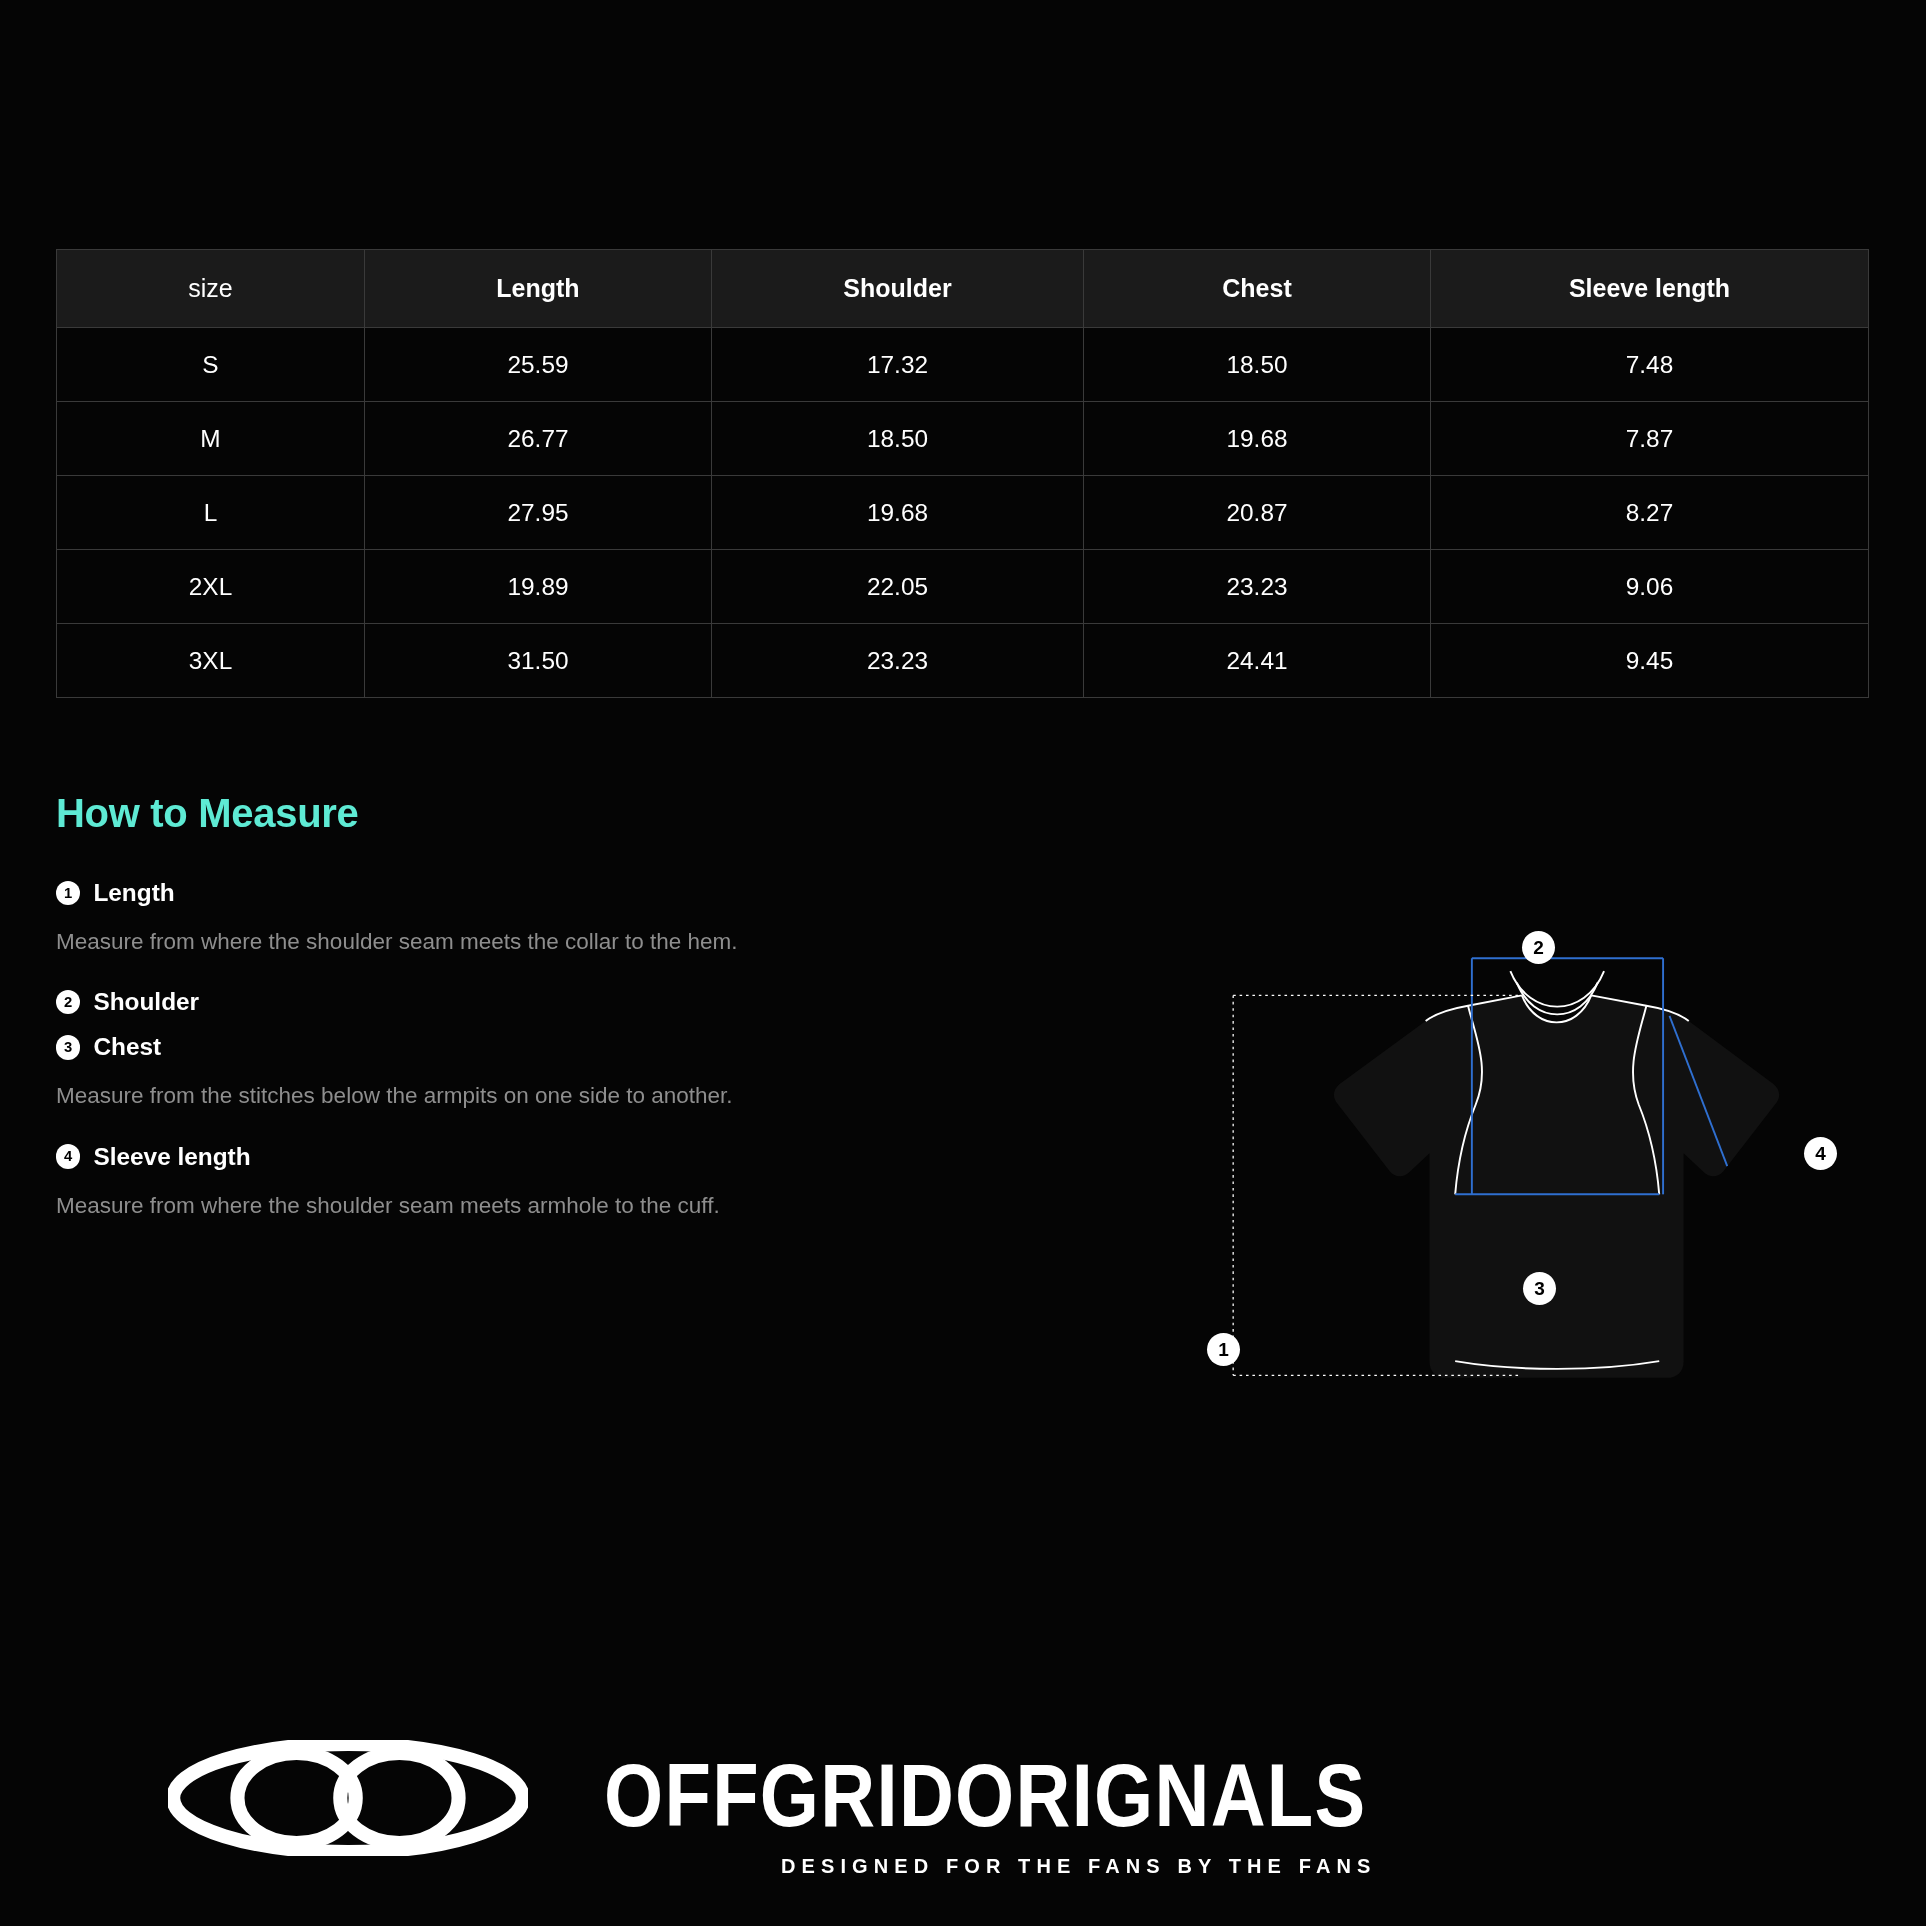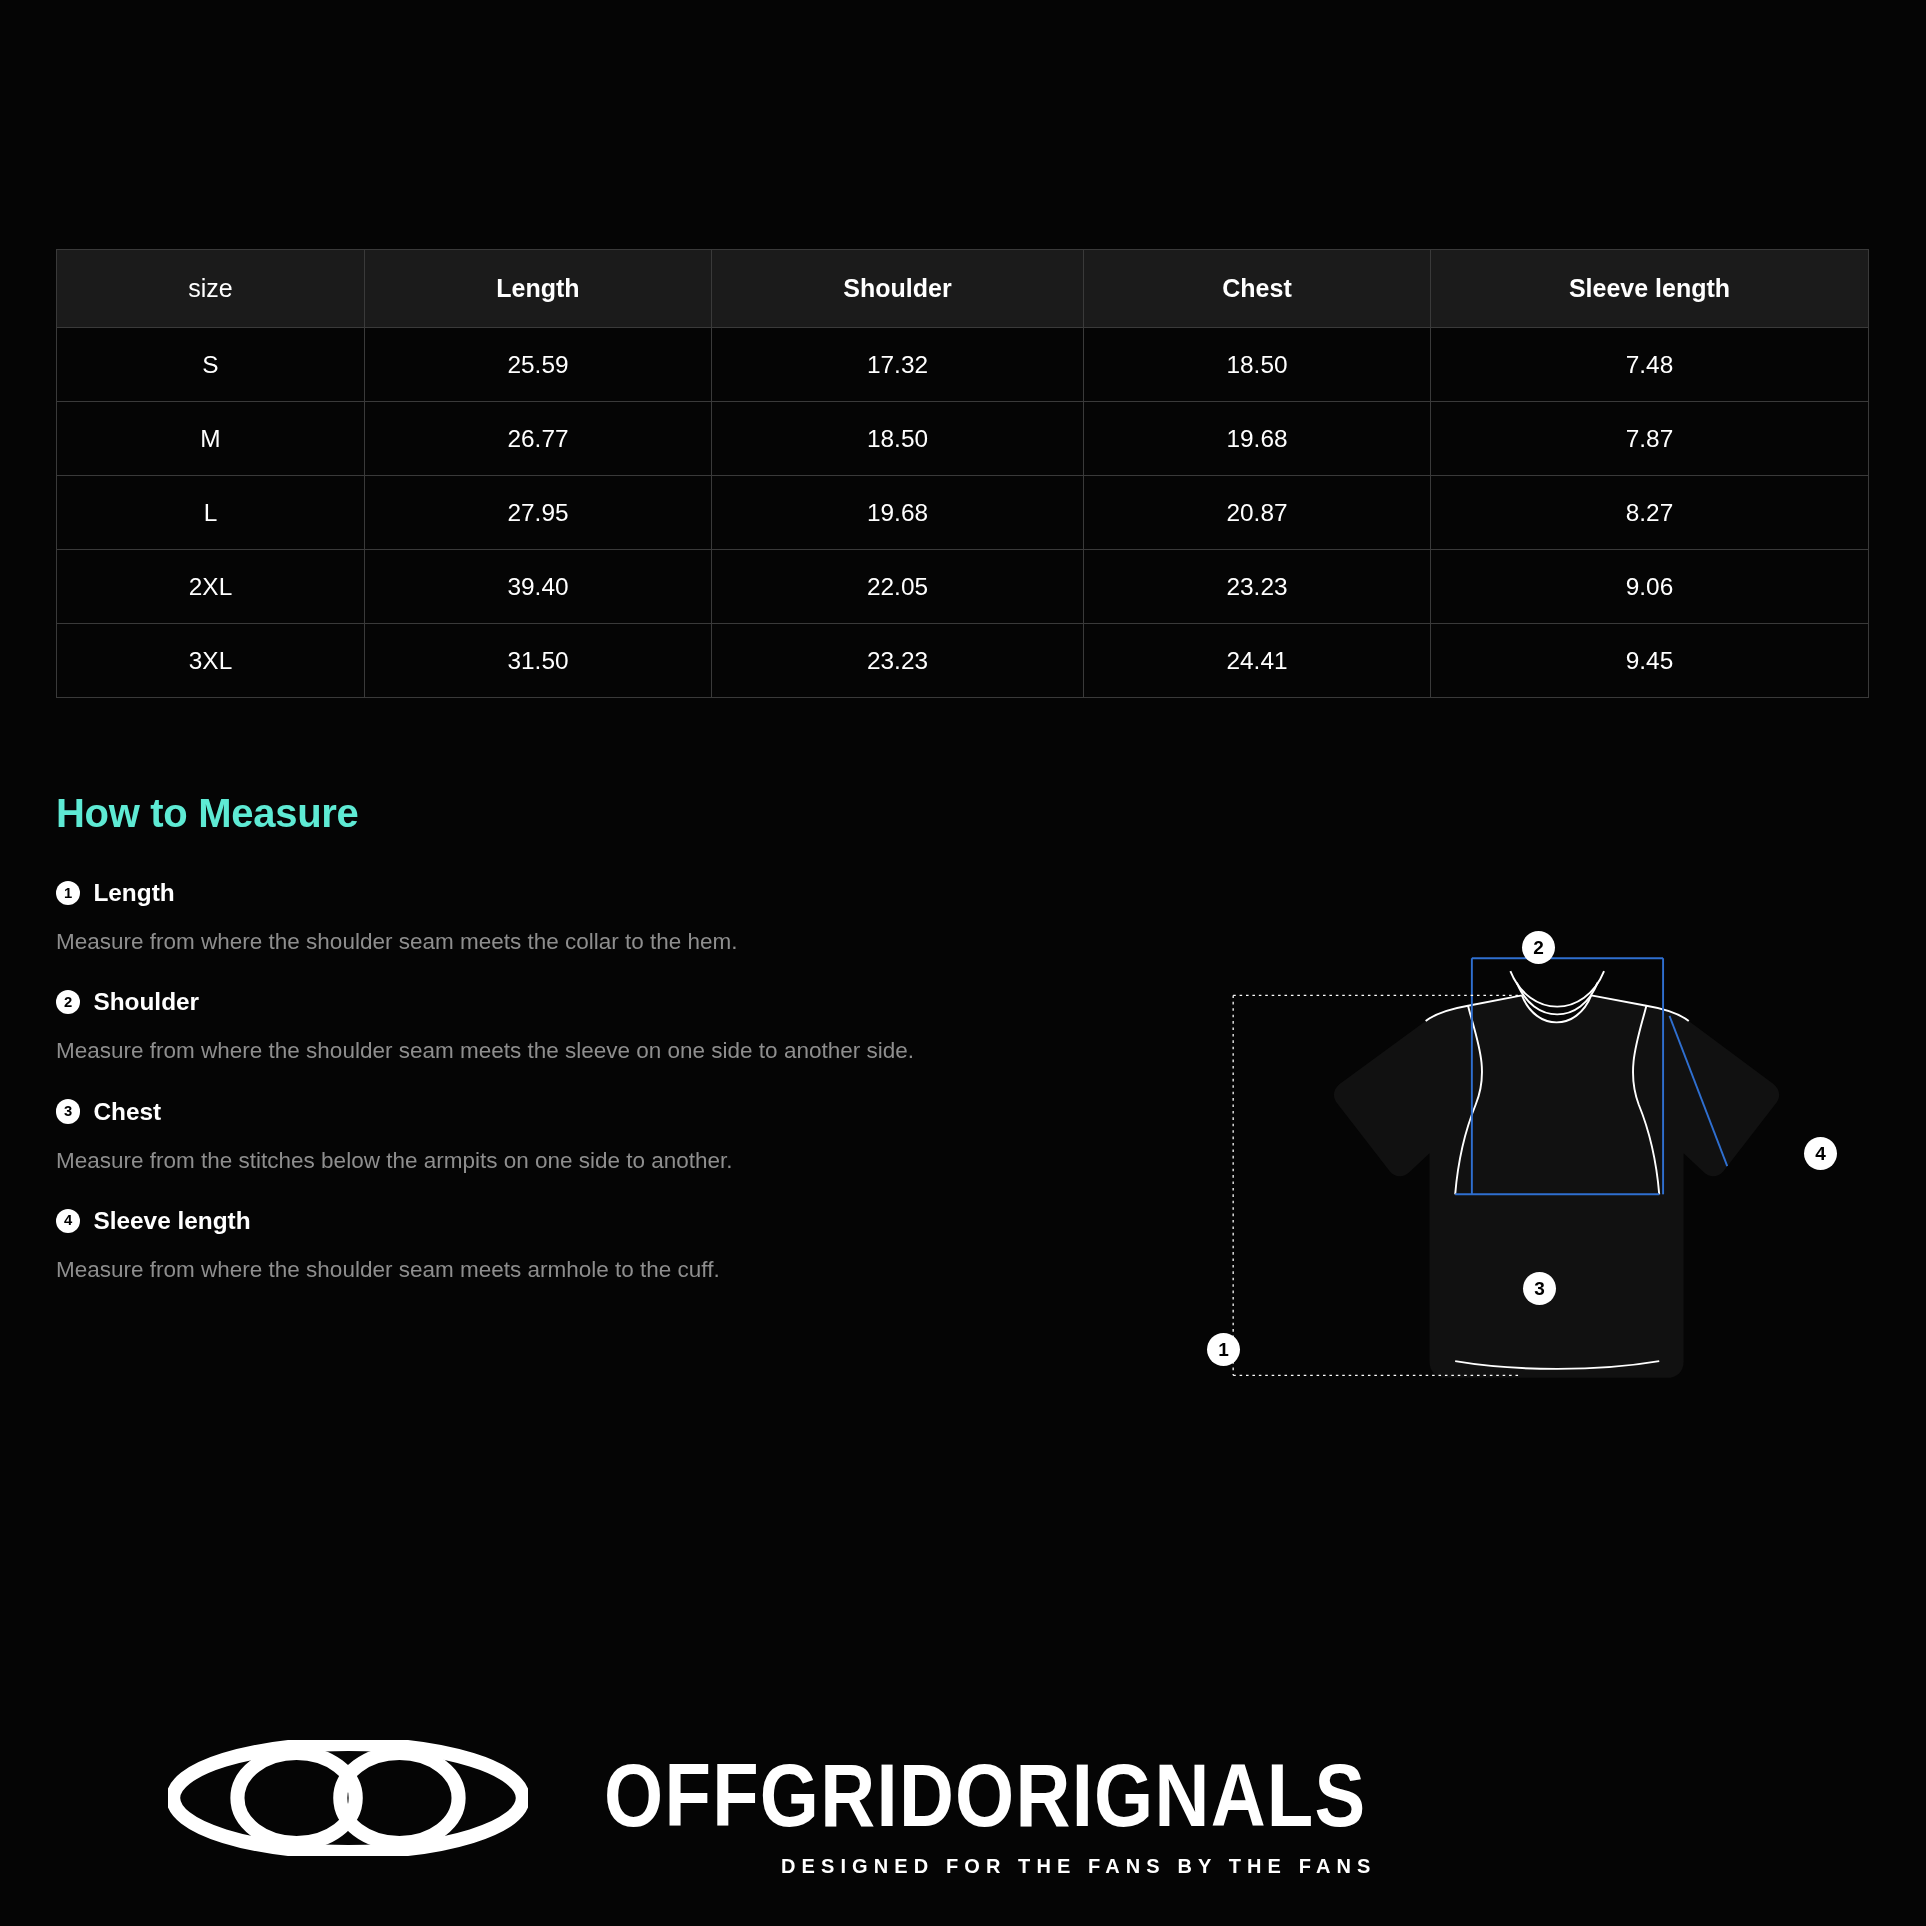--- a/index.html
+++ b/index.html
@@ -199,21 +199,21 @@
       </tr>
       <tr>
         <td>L</td>
         <td>27.95</td>
         <td>19.68</td>
         <td>20.87</td>
         <td>8.27</td>
       </tr>
       <tr>
         <td>2XL</td>
-        <td>39.40</td>
+        <td>19.89</td>
         <td>22.05</td>
         <td>23.23</td>
         <td>9.06</td>
       </tr>
       <tr>
         <td>3XL</td>
         <td>31.50</td>
         <td>23.23</td>
         <td>24.41</td>
         <td>9.45</td>
@@ -230,21 +230,20 @@
         <span class="measure-label">Length</span>
       </div>
       <div class="measure-desc">Measure from where the shoulder seam meets the collar to the hem.</div>
     </div>
 
     <div class="measure-item">
       <div class="measure-head">
         <span class="badge">2</span>
         <span class="measure-label">Shoulder</span>
       </div>
-      <div class="measure-desc">Measure from where the shoulder seam meets the sleeve on one side to another side.</div>
     </div>
 
     <div class="measure-item">
       <div class="measure-head">
         <span class="badge">3</span>
         <span class="measure-label">Chest</span>
       </div>
       <div class="measure-desc">Measure from the stitches below the armpits on one side to another.</div>
     </div>
 

